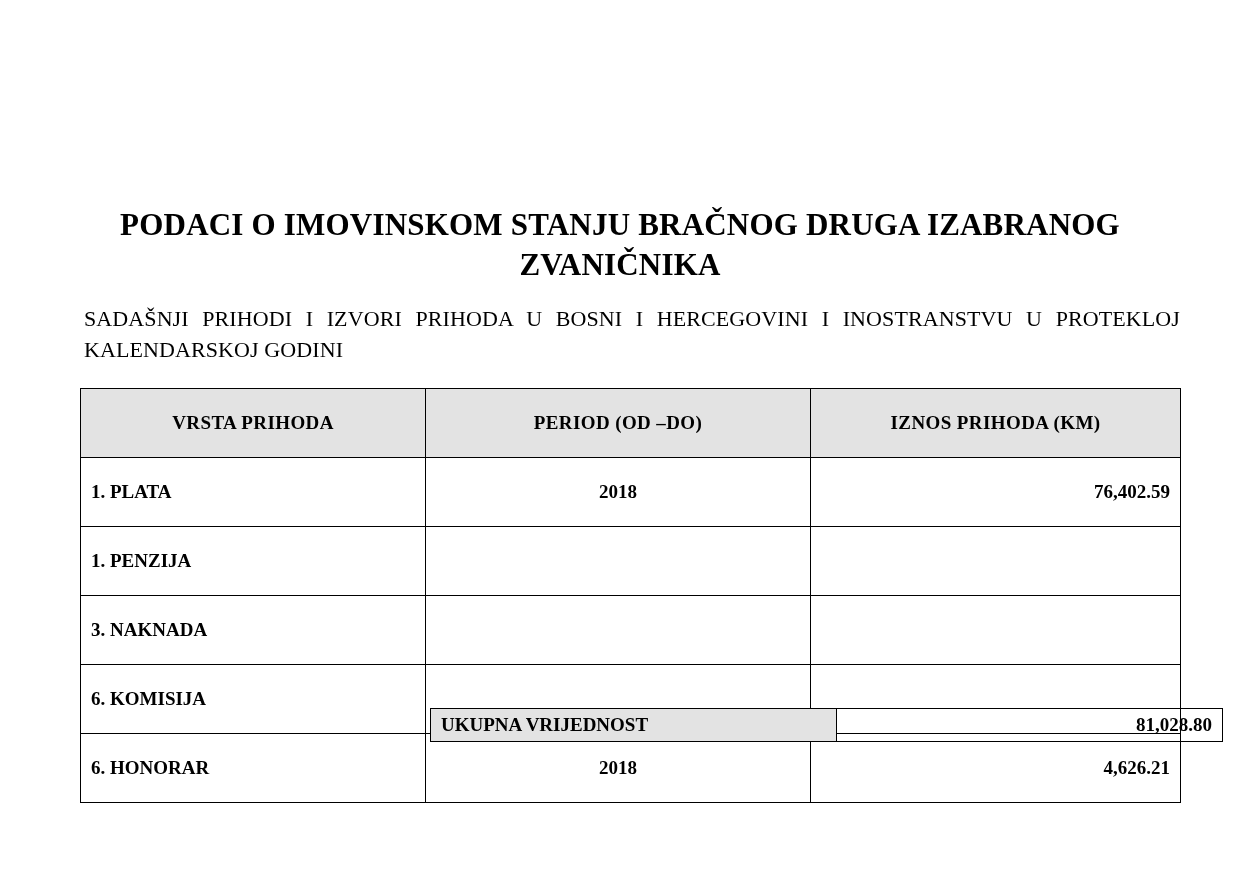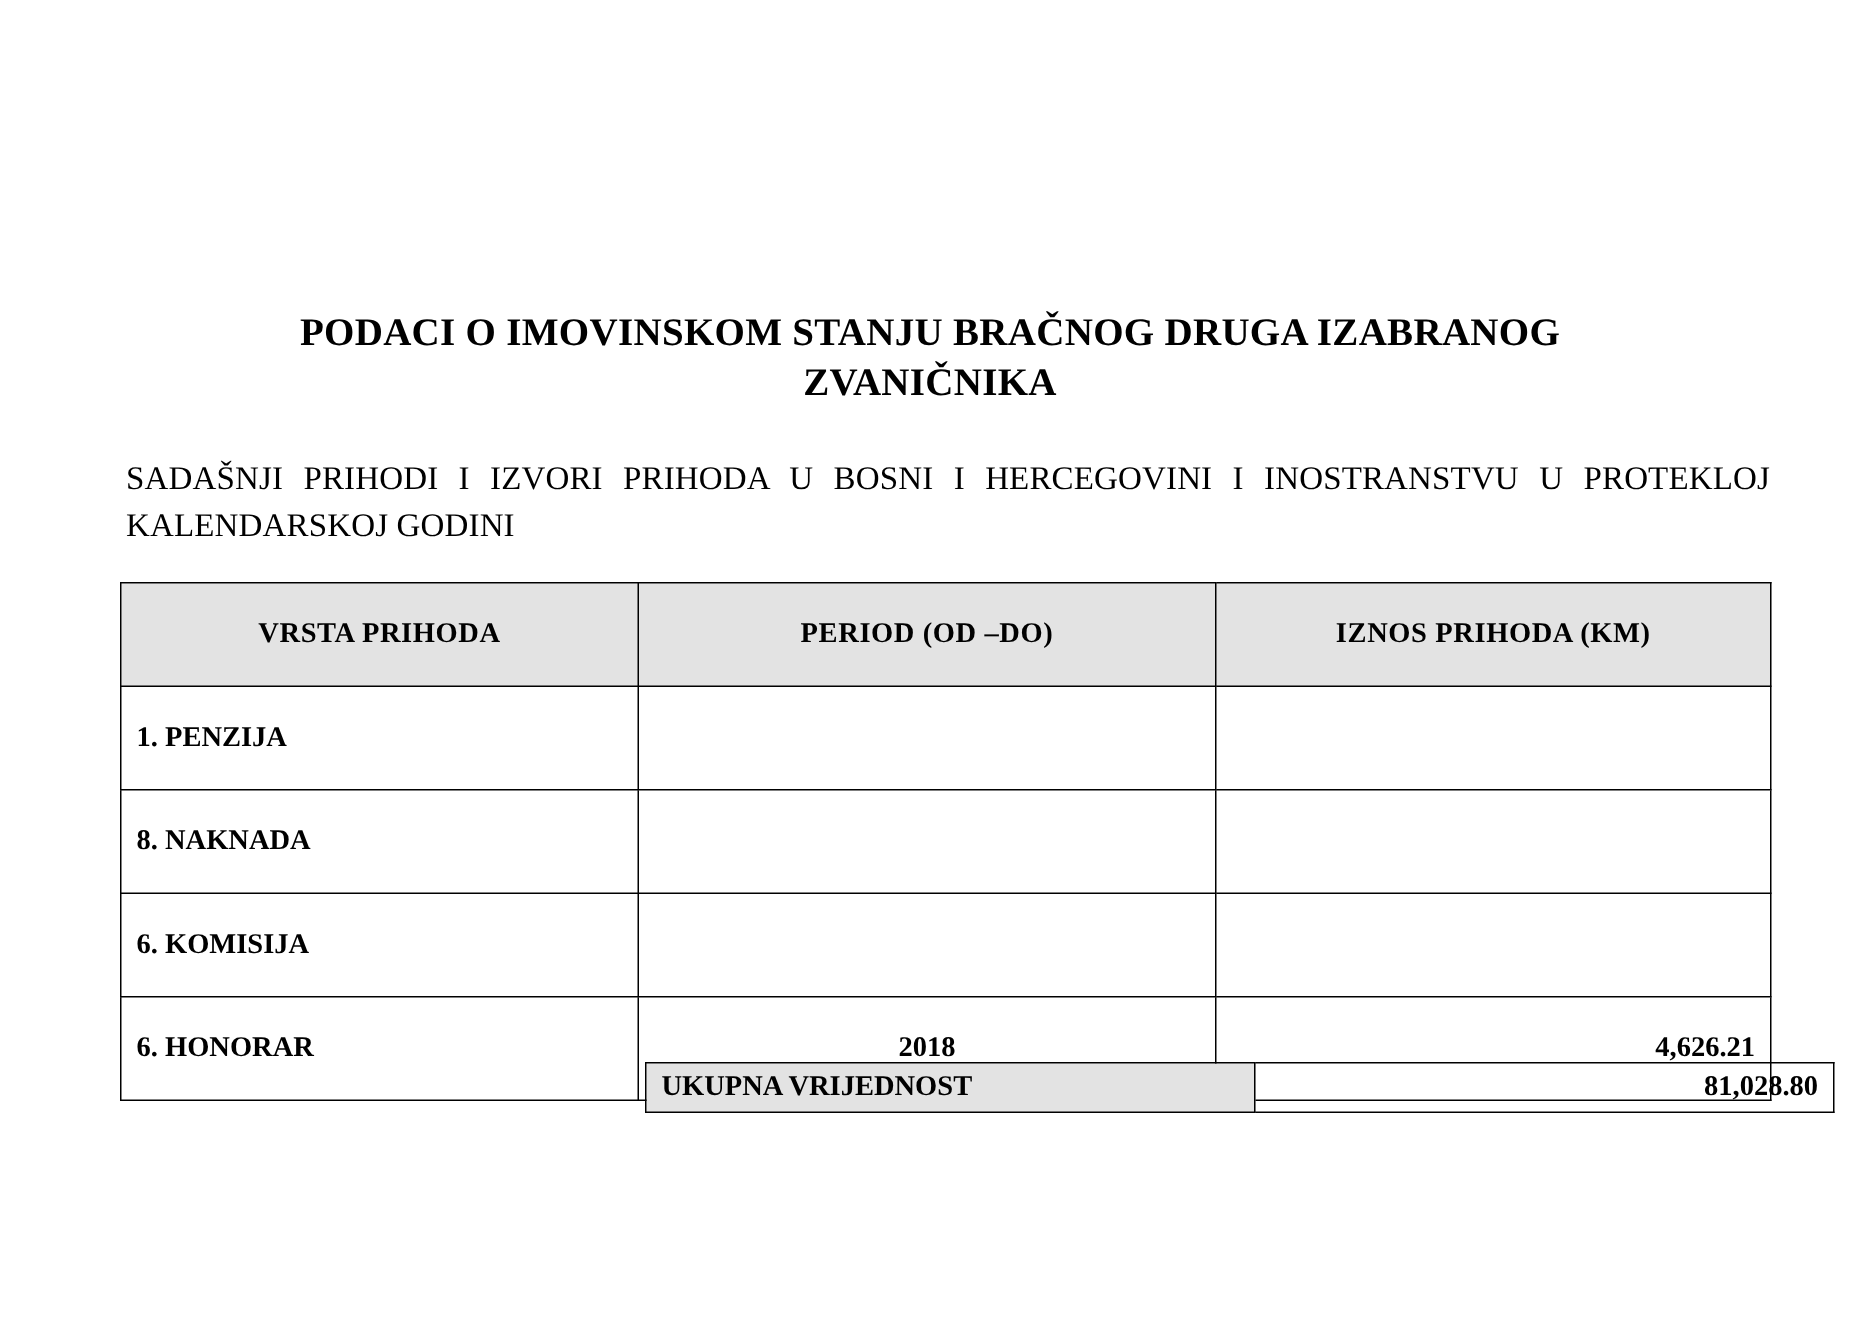--- a/index.html
+++ b/index.html
@@ -21,21 +21,21 @@
     top: 0;
     width: 1240px;
     height: 880px;
   }
   .doc-title {
     position: absolute;
     left: 120px;
     top: 205px;
     width: 1000px;
     text-align: center;
-    font-size: 26px;
+    font-size: 31px;
     font-weight: bold;
     line-height: 1.28;
     letter-spacing: 0.2px;
   }
   .section-subtitle {
     position: absolute;
     left: 84px;
     top: 303px;
     width: 1096px;
     font-size: 22px;
@@ -119,26 +119,31 @@
     </colgroup>
     <thead>
       <tr>
         <th>VRSTA PRIHODA</th>
         <th>PERIOD (OD –DO)</th>
         <th>IZNOS PRIHODA (KM)</th>
       </tr>
     </thead>
     <tbody>
       <tr>
+        <td class="cell-type">1. PLATA</td>
+        <td class="cell-period">2018</td>
+        <td class="cell-amount">76,402.59</td>
+      </tr>
+      <tr>
         <td class="cell-type">1. PENZIJA</td>
         <td class="cell-period"></td>
         <td class="cell-amount"></td>
       </tr>
       <tr>
-        <td class="cell-type">8. NAKNADA</td>
+        <td class="cell-type">3. NAKNADA</td>
         <td class="cell-period"></td>
         <td class="cell-amount"></td>
       </tr>
       <tr>
         <td class="cell-type">6. KOMISIJA</td>
         <td class="cell-period"></td>
         <td class="cell-amount"></td>
       </tr>
       <tr>
         <td class="cell-type">6. HONORAR</td>

